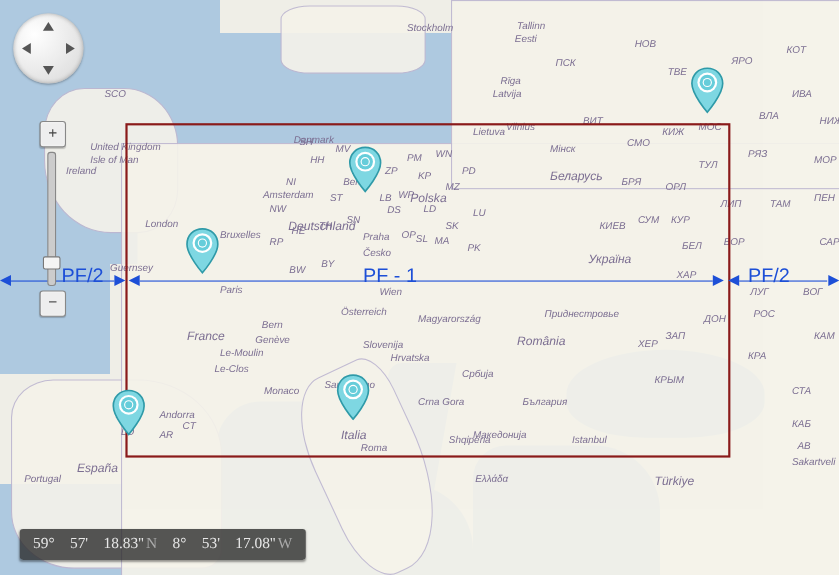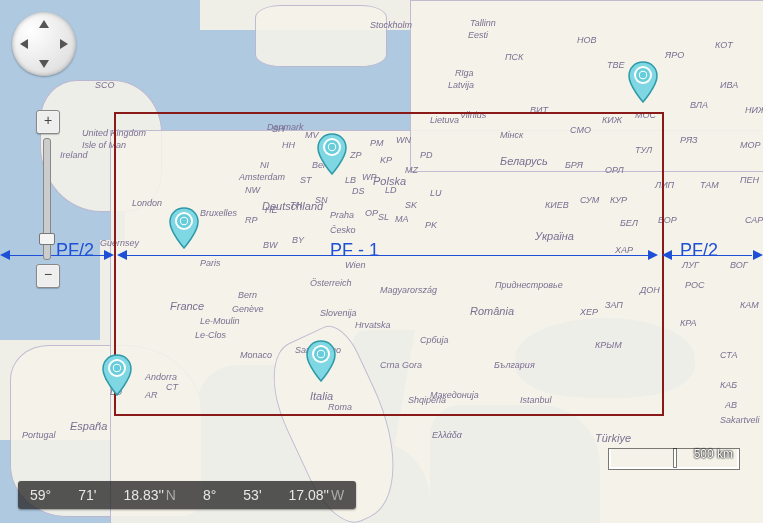--- a/index.html
+++ b/index.html
@@ -148,24 +148,25 @@
   .coord-bar {
     position:absolute;
     left: 18px;
     bottom: 14px;
     height: 28px;
     background: rgba(40,40,40,0.78);
     border-radius: 3px;
     display:flex;
     align-items:center;
     padding: 0 12px;
-    gap: 27px;
+    gap: 14px;
     color: #e8e8e8;
     font-size: 14px;
     box-shadow: 0 1px 2px rgba(0,0,0,0.4);
+    font-family: Liberation Serif, serif;
   }
   .coord-bar .seg { white-space:nowrap; }
   .coord-bar .hemi { color:#aaa; margin-left:2px; }
 
   
   .scale-box {
     position:absolute;
     right: 24px;
     width: 130px;
     height: 20px;
@@ -250,30 +251,30 @@
       <div class="region-label small" style="left: 245px; top: 185px;">NW</div>
       <div class="region-label small" style="left: 265px; top: 205px;">HE</div>
       <div class="region-label small" style="left: 290px; top: 200px;">TH</div>
       <div class="region-label small" style="left: 245px; top: 215px;">RP</div>
       <div class="region-label small" style="left: 263px; top: 240px;">BW</div>
       <div class="region-label small" style="left: 292px; top: 235px;">BY</div>
       <div class="region-label small" style="left: 330px; top: 225px;">Česko</div>
       <div class="region-label small" style="left: 330px; top: 210px;">Praha</div>
       <div class="region-label small" style="left: 345px; top: 260px;">Wien</div>
       <div class="region-label small" style="left: 310px; top: 278px;">Österreich</div>
-      <div class="region-label small" style="left: 320px; top: 308px;">Slovenija</div>
+      <div class="region-label small" style="left: 330px; top: 308px;">Slovenija</div>
       <div class="region-label small" style="left: 380px; top: 285px;">Magyarország</div>
       <div class="region-label small" style="left: 355px; top: 320px;">Hrvatska</div>
       <div class="region-label small" style="left: 380px; top: 360px;">Crna Gora</div>
       <div class="region-label small" style="left: 420px; top: 335px;">Србија</div>
       <div class="region-label" style="left: 470px; top: 305px;">România</div>
       <div class="region-label small" style="left: 430px; top: 390px;">Македонија</div>
       <div class="region-label small" style="left: 408px; top: 395px;">Shqipëria</div>
       <div class="region-label small" style="left: 432px; top: 430px;">Ελλάδα</div>
-      <div class="region-label small" style="left: 475px; top: 360px; margin-left: 19px;">България</div>
+      <div class="region-label small" style="left: 475px; top: 360px;">България</div>
       <div class="region-label small" style="left: 495px; top: 280px;">Приднестровье</div>
       <div class="region-label small" style="left: 520px; top: 395px;">Istanbul</div>
       <div class="region-label" style="left: 595px; top: 432px;">Türkiye</div>
       <div class="region-label" style="left: 373px; top: 175px;">Polska</div>
       <div class="region-label small" style="left: 350px; top: 150px;">ZP</div>
       <div class="region-label small" style="left: 370px; top: 138px;">PM</div>
       <div class="region-label small" style="left: 396px; top: 135px;">WN</div>
       <div class="region-label small" style="left: 380px; top: 155px;">KP</div>
       <div class="region-label small" style="left: 362px; top: 172px;">WP</div>
       <div class="region-label small" style="left: 405px; top: 165px;">MZ</div>
@@ -421,31 +422,25 @@
   <div class="zoom-control">
     <div class="zoom-btn">+</div>
     <div class="zoom-track">
       <div class="zoom-handle" id="zoom-handle" style="top: 93.5px;"></div>
     </div>
     <div class="zoom-btn">−</div>
   </div>
 
   <div class="coord-bar">
     <span class="seg">59°</span>
-    <span class="seg">71'</span>
+    <span class="seg">57'</span>
     <span class="seg">
       <span>18.83''</span><span class="hemi">N</span>
     </span>
     <span class="seg">8°</span>
     <span class="seg">53'</span>
     <span class="seg">
       <span>17.08''</span><span class="hemi">W</span>
     </span>
   </div>
 
-  <div class="scale-box" style="bottom:54px;">
-    <div class="bar">
-        <div class="tick" style="left:50%;"></div>
-      </div>
-    <div class="label">500 km</div>
-  </div>
 
 </div>
 
 </body></html>

